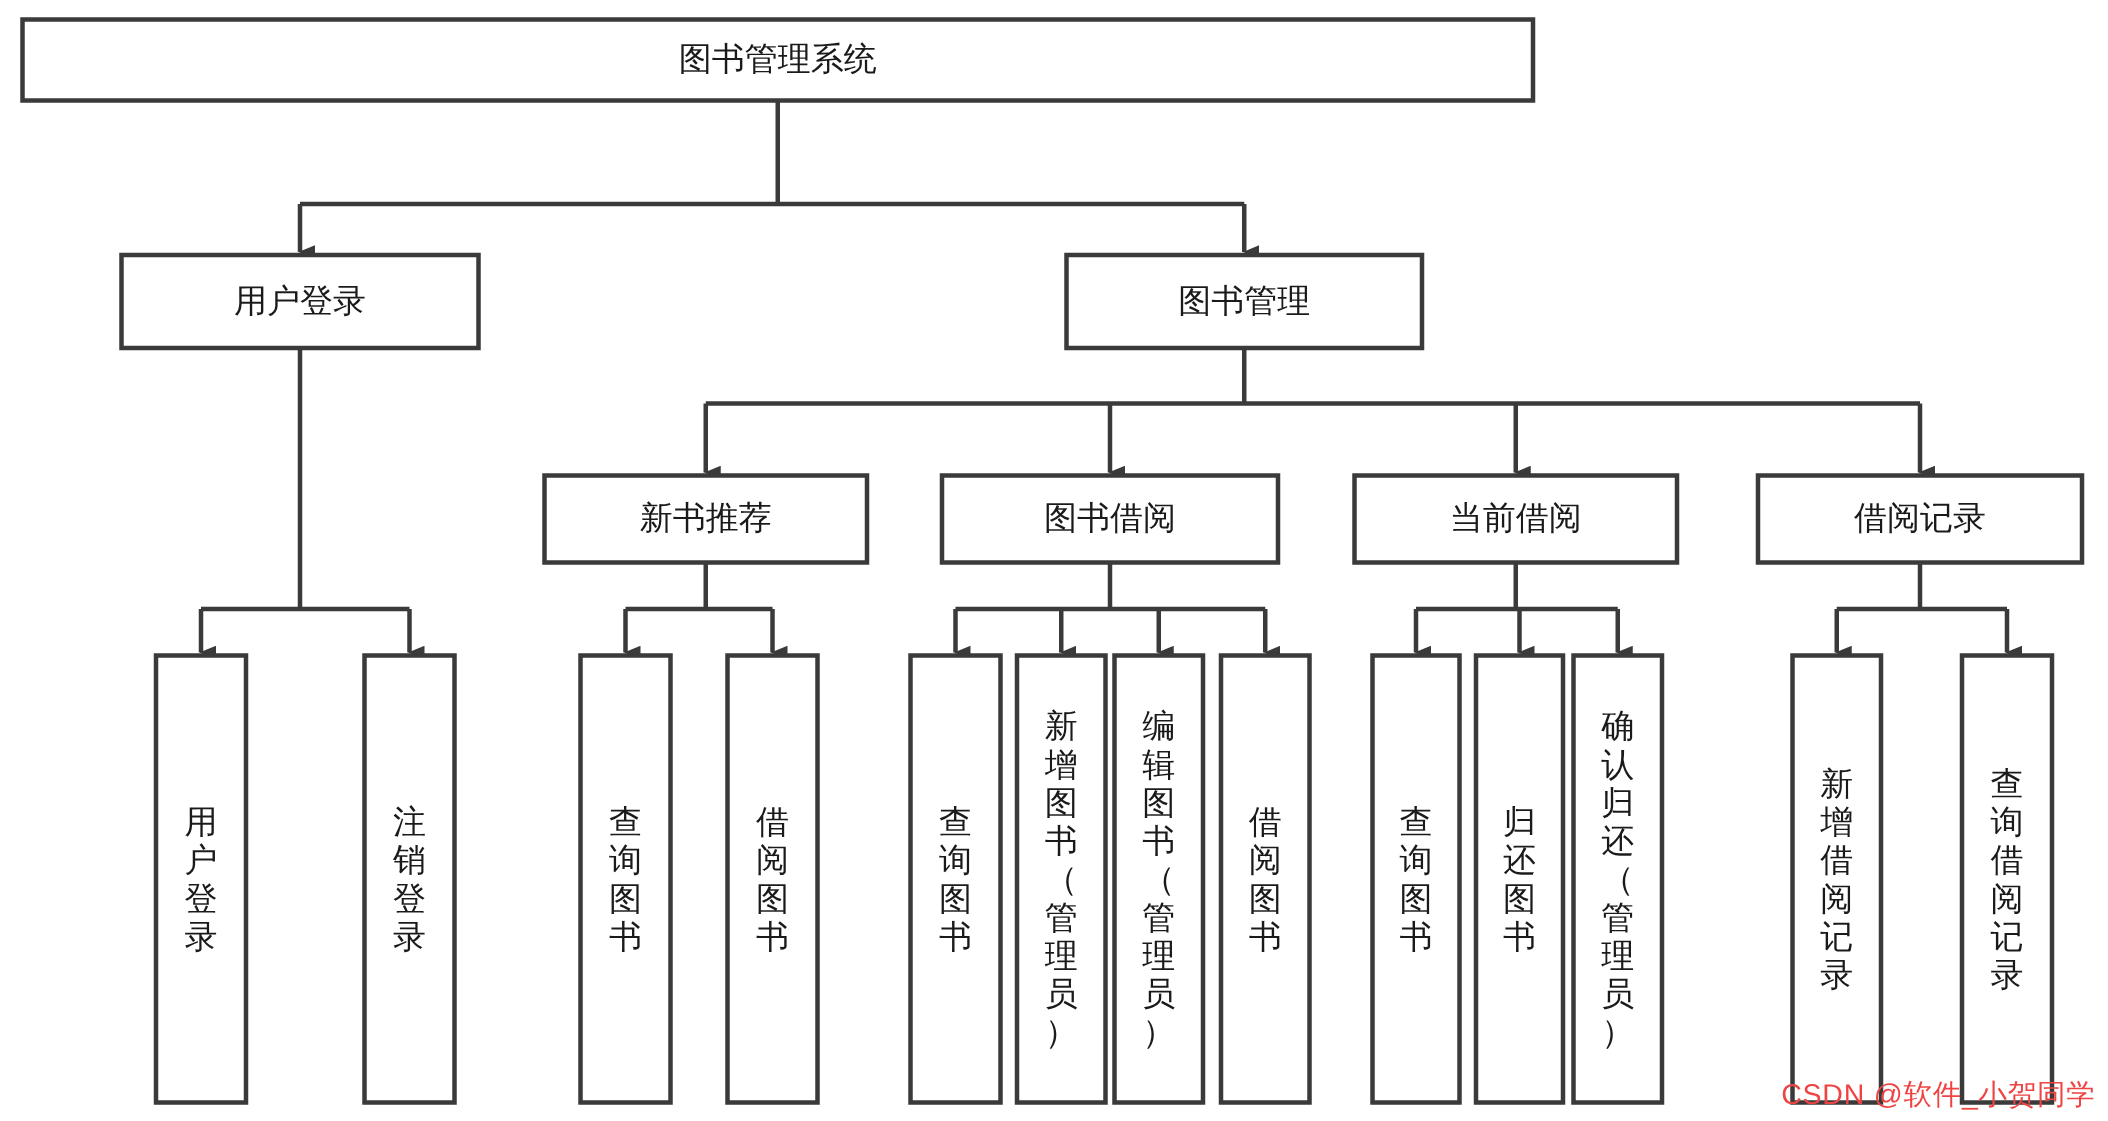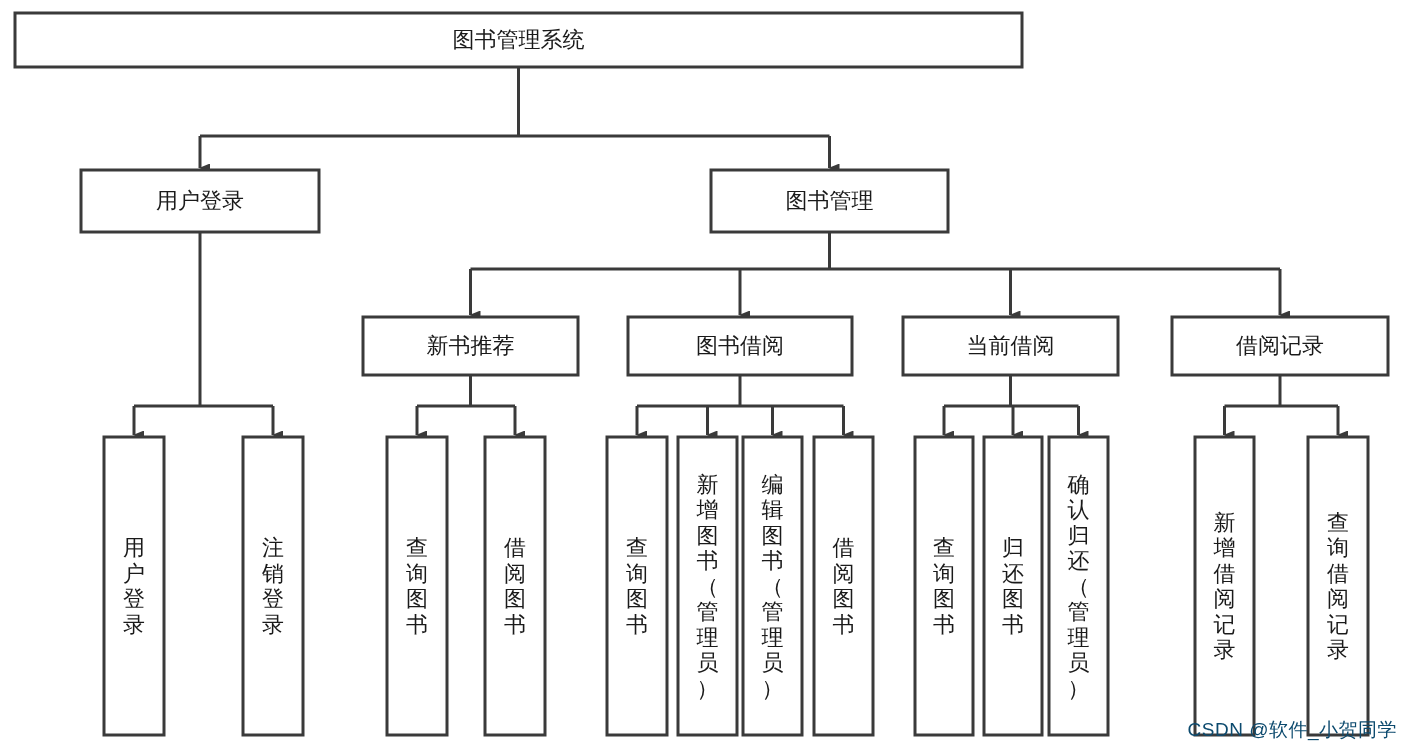--- a/index.html
+++ b/index.html
@@ -17,21 +17,21 @@
     text-anchor:middle;dominant-baseline:middle;
   }
   .node-label-vert{
     font-family:"Liberation Sans","DejaVu Sans",sans-serif;
     fill:#1a1a1a;font-size:22px;
     text-anchor:middle;
   }
   .watermark{
     position:absolute;right:8px;bottom:4px;
     font-family:"Liberation Sans","DejaVu Sans",sans-serif;
-    font-size:19px;color:#0c4a6e;letter-spacing:0.5px;
+    font-size:19px;color:#ef4444;letter-spacing:0.5px;
     white-space:nowrap;pointer-events:none;
   }
 </style>
 </head>
 <body>
 
 <svg id="canvas" viewBox="0 0 1405 747">
   <defs>
     <marker id="arrowhead" markerWidth="9" markerHeight="11" refX="4.5" refY="10" orient="auto" markerUnits="userSpaceOnUse">
       <path d="M0,0 L9,0 L4.5,11 Z" fill="#3a3a3a"></path>

